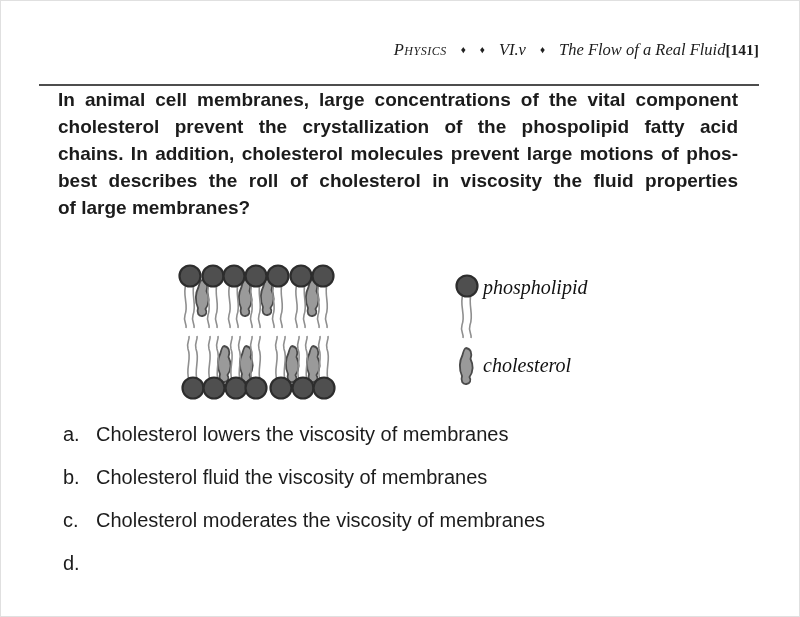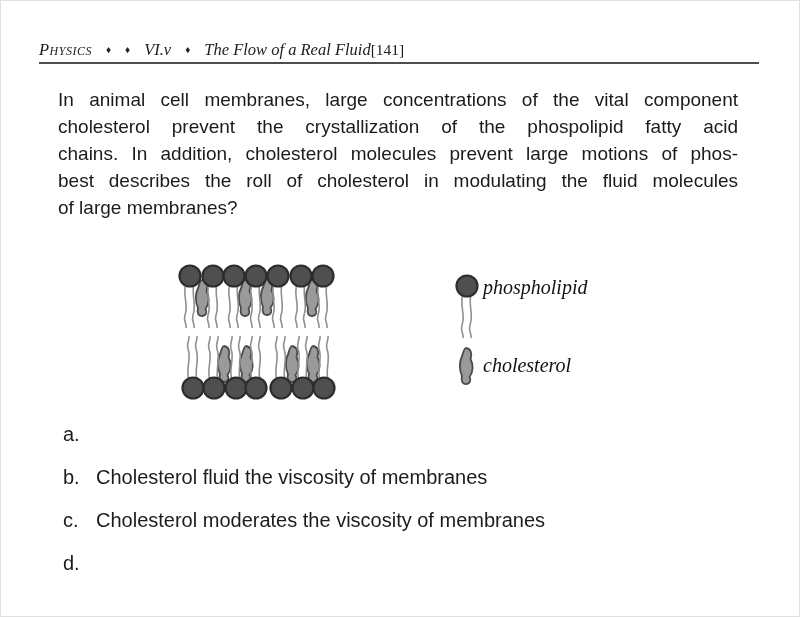--- a/index.html
+++ b/index.html
@@ -15,24 +15,24 @@
     overflow: hidden;
   }
 
   
   .header {
     position: absolute;
     left: 38px;
     right: 40px;
     top: 39px;
     display: flex;
-    justify-content: flex-start;
+    justify-content: flex-end;
     align-items: baseline;
     border-bottom: 2px solid #4d4d4d;
-    padding-bottom: 2px;
+    padding-bottom: 24px;
   }
   .header-left {
     display: flex;
     align-items: baseline;
     gap: 14px;
     font-family: "Liberation Serif", serif;
     font-style: italic;
     font-size: 16.5px;
     color: #1c1c1c;
     white-space: nowrap;
@@ -42,33 +42,34 @@
     font-style: normal;
     font-size: 10px;
     position: relative;
     top: -2px;
     color: #222222;
   }
   .page-ref {
     font-family: "Liberation Serif", serif;
     font-size: 15.5px;
     color: #1c1c1c;
+    font-weight: bold;
   }
 
   
   .question {
     position: absolute;
     left: 57px;
     top: 85px;
     width: 680px;
     font-size: 19px;
     line-height: 27px;
     color: #1b1b1b;
   }
-  .q-line { text-align: justify; text-align-last: justify; }
+  .q-line { text-align: justify; text-align-last: justify; font-weight: bold; }
   .q-line:last-child { text-align-last: left; }
 
   
   .diagram {
     position: absolute;
     left: 160px;
     top: 253px;
   }
   .legend-text {
     font-family: "Liberation Serif", serif;
@@ -107,21 +108,21 @@
       <span class="diamond">♦</span>
       <span>The Flow of a Real Fluid</span>
     </div>
     <div class="page-ref">[141]</div>
   </div>
 
   <div class="question">
     <div class="q-line">In animal cell membranes, large concentrations of the vital component</div>
     <div class="q-line">cholesterol prevent the crystallization of the phospolipid fatty acid</div>
     <div class="q-line">chains.  In addition, cholesterol molecules prevent large motions of phos-</div>
-    <div class="q-line">best describes the roll of cholesterol in modulating the fluid molecules</div>
+    <div class="q-line">best describes the roll of cholesterol in viscosity the fluid properties</div>
     <div class="q-line">of large membranes?</div>
   </div>
 
   <svg class="diagram" width="460" height="155" viewBox="0 0 460 155" aria-hidden="true">
     <defs>
       <g id="pl-unit">
         <path d="M-4 8 C-8 19 -1 29 -5 39 C-7 45 -3 48 -4 52" fill="none" stroke-width="1.6" stroke="#8f8f8f"></path>
         <path d="M4 8 C1 19 7 29 3 39 C1 45 5 48 4 52" fill="none" stroke-width="1.6" stroke="#8f8f8f"></path>
         <circle cx="0" cy="0" r="10.5" stroke-width="2.2" fill="#4f4f4f" stroke="#2d2d2d"></circle>
       </g>
@@ -160,20 +161,21 @@
       <use href="#pl-unit" x="306" y="32"></use>
       <text class="legend-text" x="322" y="40">phospholipid</text>
       <use href="#chol-unit" x="306" y="112"></use>
       <text class="legend-text" x="322" y="118">cholesterol</text>
     </g>
   </svg>
 
   <div class="choices">
     <div class="choice">
       <span class="choice-letter">a.</span>
+      <span class="choice-text">Cholesterol lowers the viscosity of membranes</span>
     </div>
     <div class="choice">
       <span class="choice-letter">b.</span>
       <span class="choice-text">Cholesterol fluid the viscosity of membranes</span>
     </div>
     <div class="choice">
       <span class="choice-letter">c.</span>
       <span class="choice-text">Cholesterol moderates the viscosity of membranes</span>
     </div>
     <div class="choice">

